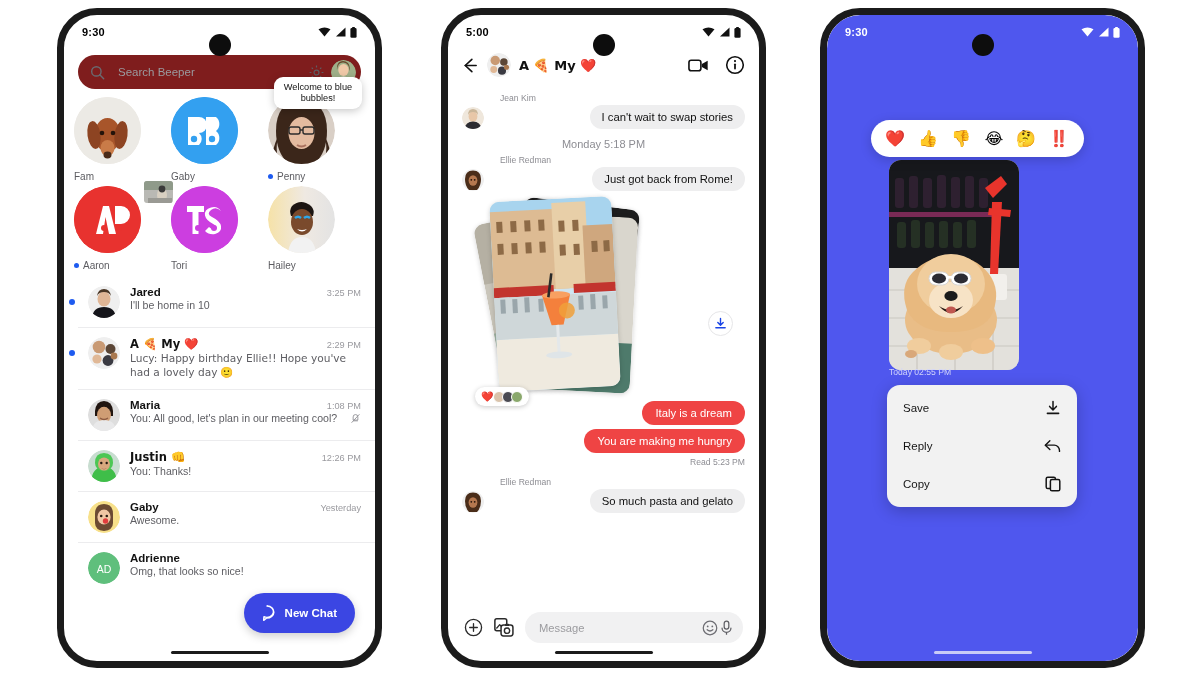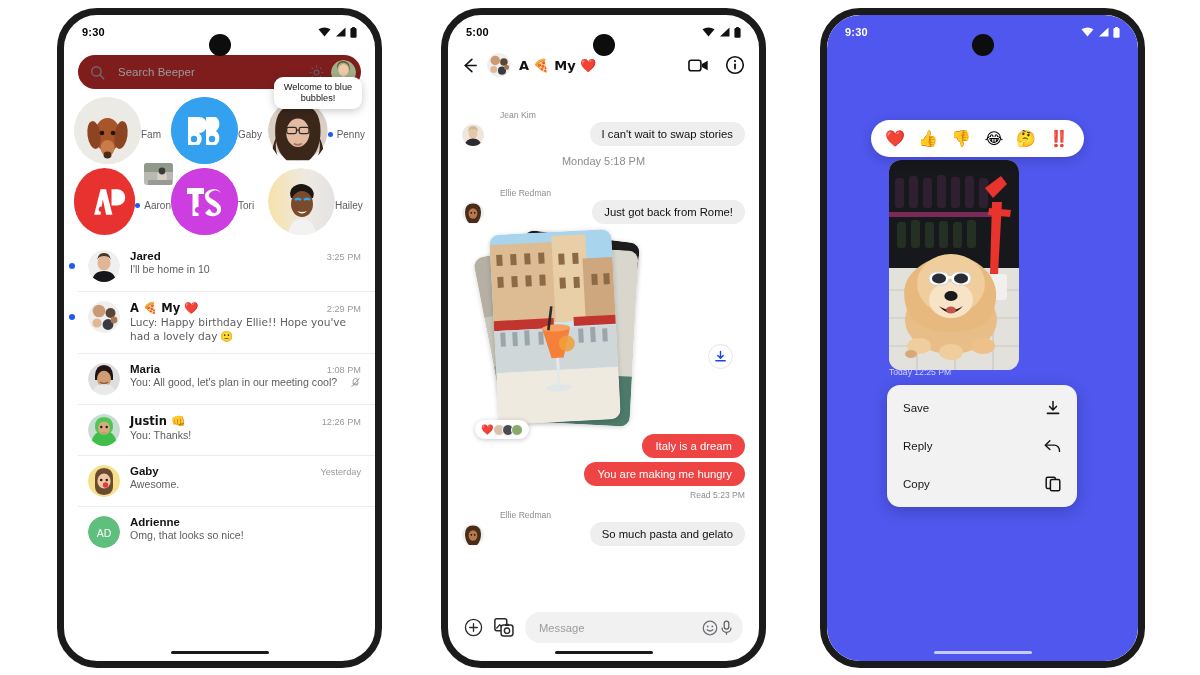--- a/index.html
+++ b/index.html
@@ -42,21 +42,21 @@
   #phone1 { left: 57px; top: 8px; width: 325px; height: 660px; }
 
   .searchbar {
     margin: 6px 14px 0 14px; height: 34px; border-radius: 20px;
     background: #7f1d1d; display: flex; align-items: center; padding: 0 5px 0 12px;
   }
   .searchbar .ph { flex: 1; font-size: 11.5px; color: #9b9b9f; margin-left: 13px; }
   .avatar-sm { width: 25px; height: 25px; border-radius: 50%; overflow: hidden; flex: none; }
 
   .stories { padding: 8px 10px 2px 10px; display: flex; justify-content: space-between; }
-  .story { width: 97px; display: flex; flex-direction: row; align-items: center; position: relative; }
+  .story { width: 97px; display: flex; flex-direction: column; position: relative; }
   .story-av {
     width: 67px; height: 67px; border-radius: 50%; overflow: hidden; position: relative;
     display: flex; align-items: center; justify-content: center;
   }
   .story-name { margin-top: 7px; font-size: 10px; color: #5c5c61; display: flex; align-items: center; gap: 4px; }
   .dot-unread { width: 5px; height: 5px; border-radius: 50%; background: #1e5bf0; flex: none; }
   .tooltip {
     position: absolute; top: -20px; left: 6px; width: 88px;
     background: #fff; border-radius: 9px; padding: 5px 4px;
     box-shadow: 0 2px 9px rgba(0,0,0,.22);
@@ -94,21 +94,21 @@
   }
   .fab span { font-size: 11.5px; font-weight: 700; }
 
   
   #phone2 { left: 441px; top: 8px; width: 325px; height: 660px; }
 
   .chathdr { display: flex; align-items: center; gap: 8px; padding: 4px 14px 6px 12px; }
   .chathdr-title { font-size: 13px; font-weight: 600; color: #111; flex: 1; display: flex; align-items: center; gap: 2px; }
 
   .msgarea { padding: 6px 14px 0 14px; position: relative; height: 495px; overflow: hidden; }
-  .sender-label { font-size: 8.6px; color: #8d8d93; margin: 21px 0 2px 38px; }
+  .sender-label { font-size: 8.6px; color: #8d8d93; margin: 4px 0 2px 38px; }
   .msg-in { display: flex; align-items: flex-end; gap: 21px; margin-bottom: 2px; justify-content: space-between; }
   .msg-av { width: 22px; height: 22px; border-radius: 50%; overflow: hidden; flex: none; }
   .bubble-in {
     background: #eeeeef; border-radius: 16px; padding: 6px 12px;
     font-size: 11.3px; color: #101010; max-width: 215px;
   }
   .daystamp { text-align: center; font-size: 11px; color: #8d8d93; margin: 9px 0 5px 0; }
   .bubble-out {
     background: #ef4444; color: #fff; border-radius: 16px; padding: 6px 13px;
     font-size: 11.3px; max-width: 215px; margin-left: auto; margin-bottom: 4px; width: fit-content;
@@ -461,20 +461,26 @@
           <div class="chat-body">
             <div class="chat-top">
               <div class="chat-name">Adrienne</div>
               <div class="chat-time"></div>
             </div>
             <div class="chat-prev">Omg, that looks so nice!</div>
           </div>
         </div>
       </div>
 
+      <div class="fab">
+        <svg width="18" height="18" viewBox="0 0 20 20">
+            <path d="M10 2.2 a7.3 6.3 0 1 1 -3.4 11.9 l-0.3 4.1 l3.4-2.6 a7.3 6.3 0 0 0 0.3 -13.4Z" fill="none" stroke="#fff" stroke-width="1.6" stroke-linejoin="round"></path>
+          </svg>
+        <span>New Chat</span>
+      </div>
 
       <div class="gesturebar"></div>
     </div>
   </div>
 
   <div class="phone" id="phone2">
     <div class="screen">
       <div class="punchhole"></div>
 
       <div class="statusbar">
@@ -757,21 +763,21 @@
           <rect x="58" y="116" width="6" height="2.6" fill="#fff"></rect>
           <ellipse cx="62" cy="136" rx="6.6" ry="5" fill="#1a1a1a"></ellipse>
           <path d="M50 146 Q62 160 74 146 Q62 154 50 146Z" fill="#2a1a14"></path>
           <ellipse cx="62" cy="150" rx="5" ry="3.4" fill="#c0574f"></ellipse>
           <ellipse cx="30" cy="186" rx="12" ry="8" fill="#f0cd9d"></ellipse>
           <ellipse cx="62" cy="192" rx="12" ry="8" fill="#f0cd9d"></ellipse>
           <ellipse cx="94" cy="186" rx="12" ry="8" fill="#eec08a"></ellipse>
           <ellipse cx="22" cy="194" rx="6" ry="4" fill="#d9a87a"></ellipse>
         </svg>
       </div>
-      <div class="photostamp">Today  12:25 PM</div>
+      <div class="photostamp">Today  02:55 PM</div>
 
       <div class="ctxmenu">
         <div class="ctxitem">
           <span>Save</span>
           <svg width="16" height="16" viewBox="0 0 16 16">
               <path d="M8 1.6 v8 M4.6 6.4 L8 9.9 l3.4-3.5" fill="none" stroke="#141414" stroke-width="1.5" stroke-linecap="round" stroke-linejoin="round"></path>
               <path d="M2.4 13.4 h11.2" stroke="#141414" stroke-width="1.6" stroke-linecap="round"></path>
             </svg>
         </div>
         <div class="ctxitem">

